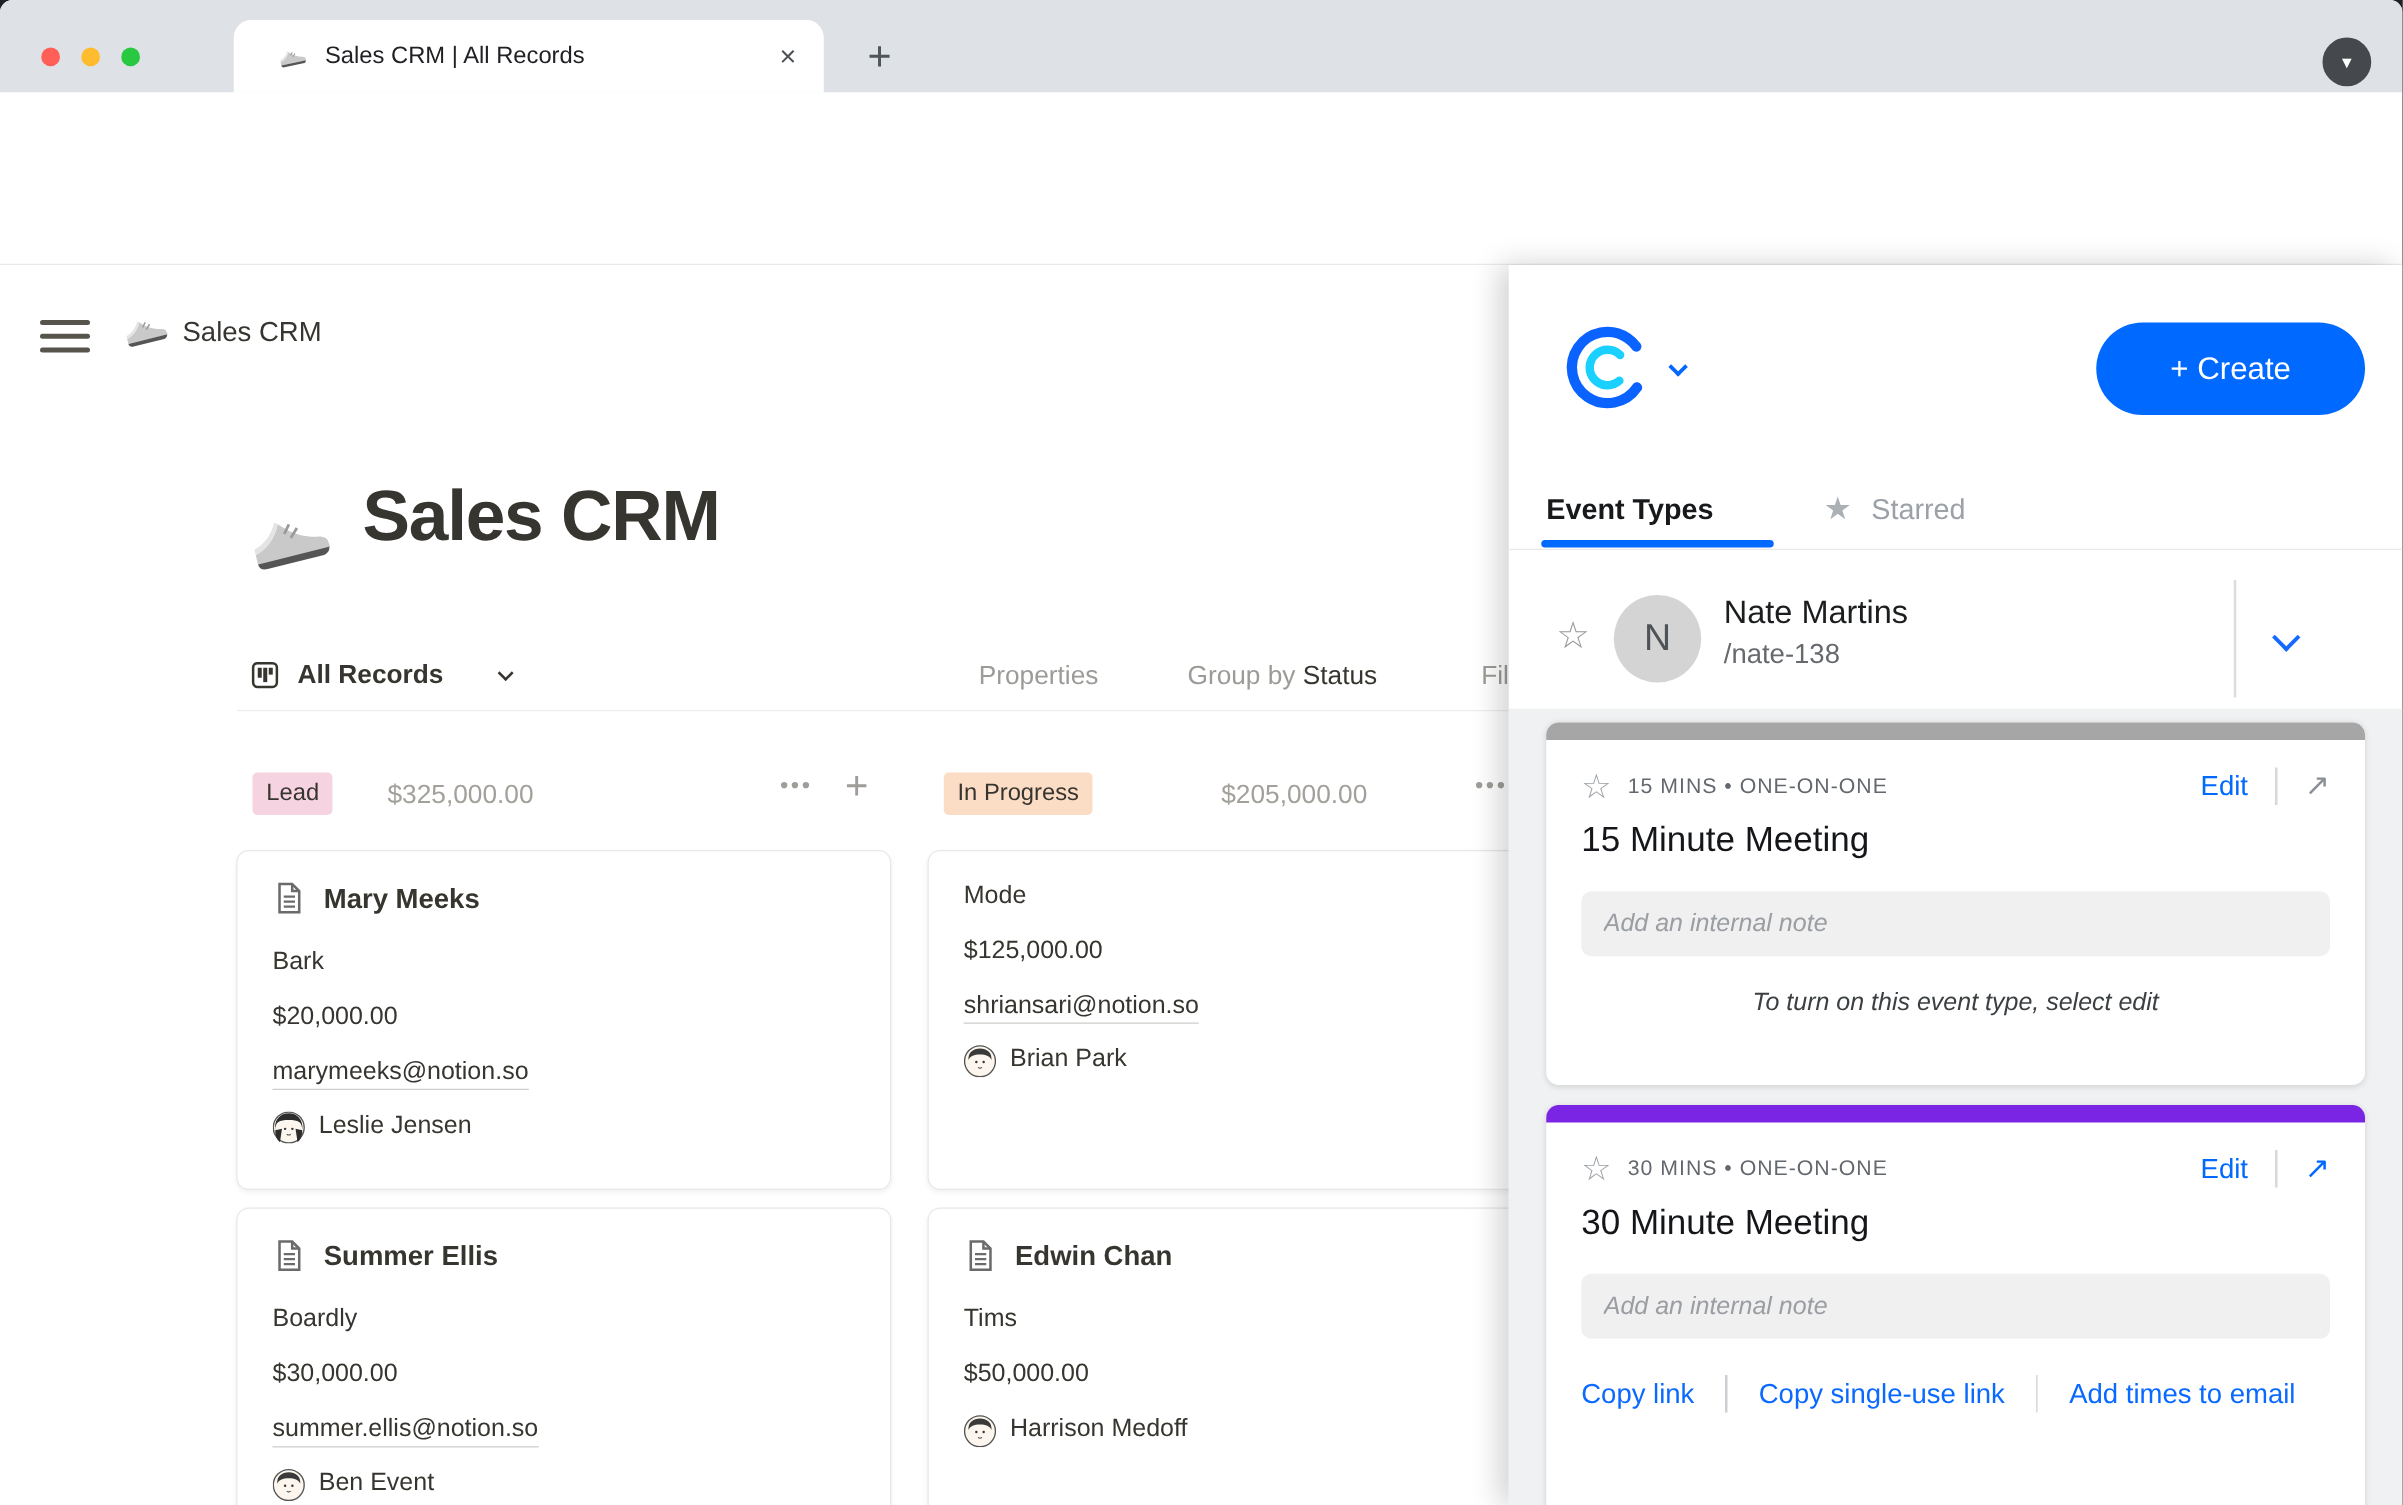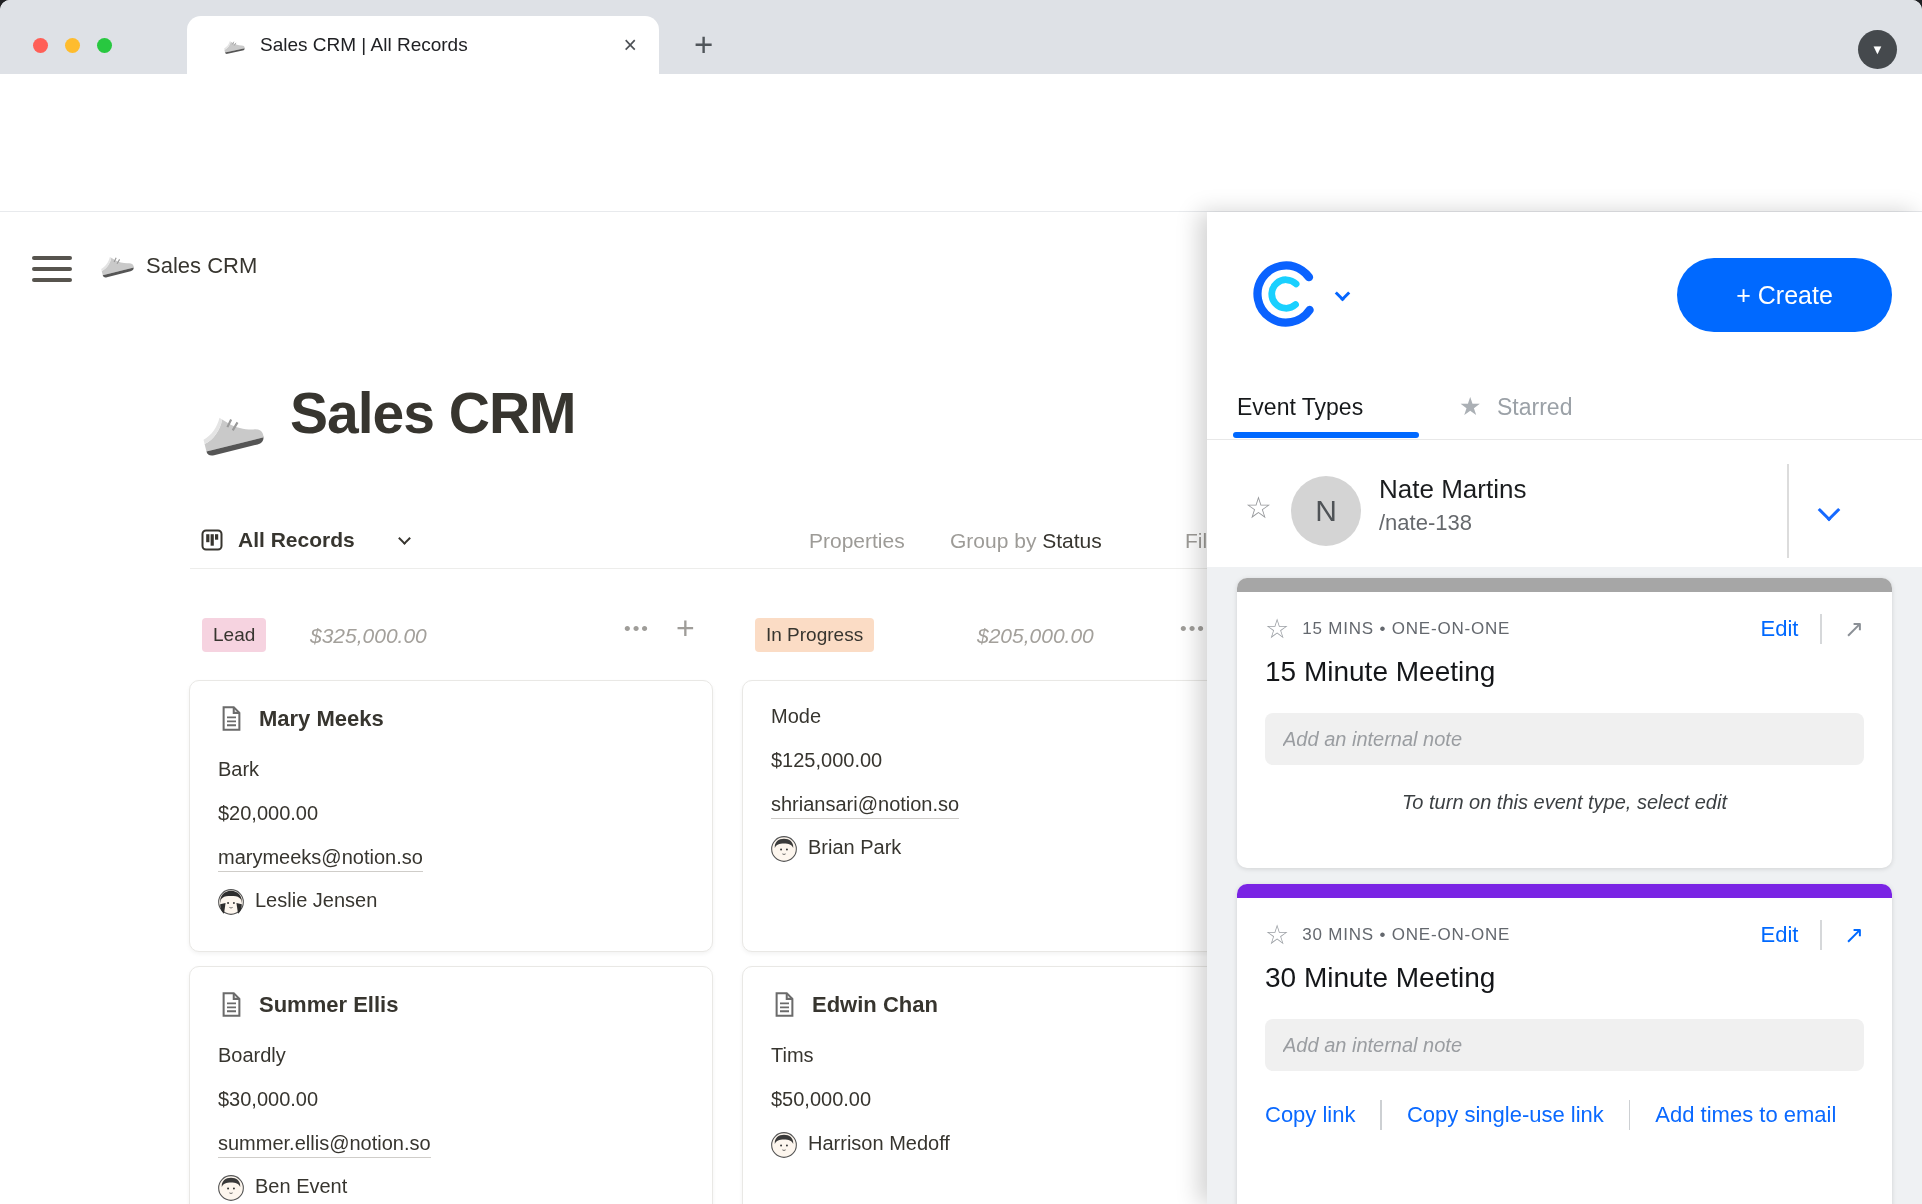--- a/index.html
+++ b/index.html
@@ -51,30 +51,30 @@
   .hamburger i{display:block;height:4px;background:#57544e;border-radius:2px;margin-bottom:7px;}
   .crumb-shoe{position:absolute;left:96px;top:32px;width:38px;height:38px;transform:rotate(-14deg);}
   .crumb-title{position:absolute;left:146px;top:41px;font-size:22px;font-weight:500;color:#37352f;}
   .big-shoe{position:absolute;left:194px;top:182px;width:70px;height:70px;transform:rotate(-14deg);}
   .big-title{position:absolute;left:290px;top:168px;font-size:57px;font-weight:700;color:#37352f;letter-spacing:-1px;}
   .board-ic{position:absolute;left:200px;top:316px;width:24px;height:24px;}
   .view-name{position:absolute;left:238px;top:316px;font-size:21px;font-weight:700;color:#37352f;}
   .chev{display:inline-block;border-style:solid;border-width:0 2.5px 2.5px 0;transform:rotate(45deg);}
   .view-chev{position:absolute;left:400px;top:322px;width:9px;height:9px;border-color:#37352f;}
   .vb-right{position:absolute;top:317px;font-size:21px;color:#9d9b97;white-space:nowrap;}
-  .vb-properties{left:809px;text-align:center;}
+  .vb-properties{left:783px;text-align:center;}
   .vb-groupby{left:950px;}
   .vb-groupby .dark{color:#37352f;}
   .vb-filter{left:1185px;}
   .vb-divider{position:absolute;left:190px;top:356px;width:1540px;height:1px;background:#ededeb;}
 
   .badge{position:absolute;top:406px;height:34px;line-height:34px;padding:0 11px;border-radius:4px;font-size:19px;color:#37352f;}
   .badge.lead{left:202px;background:#f6d3e0;}
   .badge.prog{left:755px;background:#fbdcc5;}
-  .col-total{position:absolute;top:412px;font-size:21px;color:#a3a09b;font-style:italic;}
+  .col-total{position:absolute;top:412px;font-size:21px;color:#a3a09b;}
   .total1{left:310px;} .total2{left:977px;}
   .col-more{position:absolute;top:406px;font-size:19px;color:#9f9d99;letter-spacing:2px;}
   .more1{left:624px;} .more2{left:1180px;}
   .col-add{position:absolute;left:676px;top:398px;font-size:32px;font-weight:300;color:#9f9d99;}
 
   .card{position:absolute;width:524px;height:272px;background:#fff;border:1px solid #e9e8e5;border-radius:10px;box-shadow:0 2px 4px rgba(15,15,15,.05);padding:24px 28px;}
   .card.p11{left:189px;top:468px;} .card.p21{left:742px;top:468px;}
   .card.p12{left:189px;top:754px;} .card.p22{left:742px;top:754px;}
   .card-head{display:flex;align-items:center;gap:14px;margin-bottom:26px;}
   .doc-ic{width:27px;height:27px;flex:0 0 auto;}
@@ -83,21 +83,21 @@
   .card-email-wrap{margin-bottom:17px;}
   .card-email{font-size:20px;color:#37352f;border-bottom:1.5px solid #cfcdc9;padding-bottom:2px;display:inline-block;}
   .card-owner{display:flex;align-items:flex-start;gap:11px;font-size:20px;color:#37352f;}
   .face-ic{width:26px;height:26px;flex:0 0 auto;}
 
   
   .sidebar{position:absolute;left:1207px;top:212px;width:715px;height:992px;background:#fff;box-shadow:-8px 0 22px rgba(0,0,0,.18);}
   .cal-logo{position:absolute;left:43px;top:46px;width:72px;height:72px;}
   .cal-logo-chev{position:absolute;left:130px;top:76px;width:11px;height:11px;border-color:#0566ff;border-width:0 3px 3px 0;}
   .create-btn{position:absolute;left:470px;top:46px;width:215px;height:74px;border-radius:38px;background:#0069ff;color:#fff;font-size:25px;display:flex;align-items:center;justify-content:center;border:none;}
-  .tab-et{position:absolute;left:30px;top:182px;font-size:23px;font-weight:400;color:#17191b;}
+  .tab-et{position:absolute;left:30px;top:182px;font-size:23px;font-weight:700;color:#17191b;}
   .tab-underline{position:absolute;left:26px;top:220px;width:186px;height:6px;border-radius:3px;background:#0069ff;}
   .star-tab{position:absolute;left:252px;top:180px;font-size:25px;color:#abb0b5;}
   .tab-starred{position:absolute;left:290px;top:182px;font-size:23px;color:#9ba1a7;}
   .tabs-divider{position:absolute;left:0;top:227px;width:715px;height:1px;background:#e8e8e8;}
 
   .u-star{position:absolute;left:38px;top:278px;font-size:30px;color:#97999c;}
   .u-avatar{position:absolute;left:84px;top:264px;width:70px;height:70px;border-radius:50%;background:#d4d4d4;color:#4f5357;font-size:30px;display:flex;align-items:center;justify-content:center;}
   .u-name{position:absolute;left:172px;top:262px;font-size:26px;font-weight:500;color:#1b1d1f;}
   .u-slug{position:absolute;left:172px;top:298px;font-size:22px;color:#66696d;}
   .u-div{position:absolute;left:580px;top:252px;width:1.5px;height:94px;background:#dcdcdc;}

